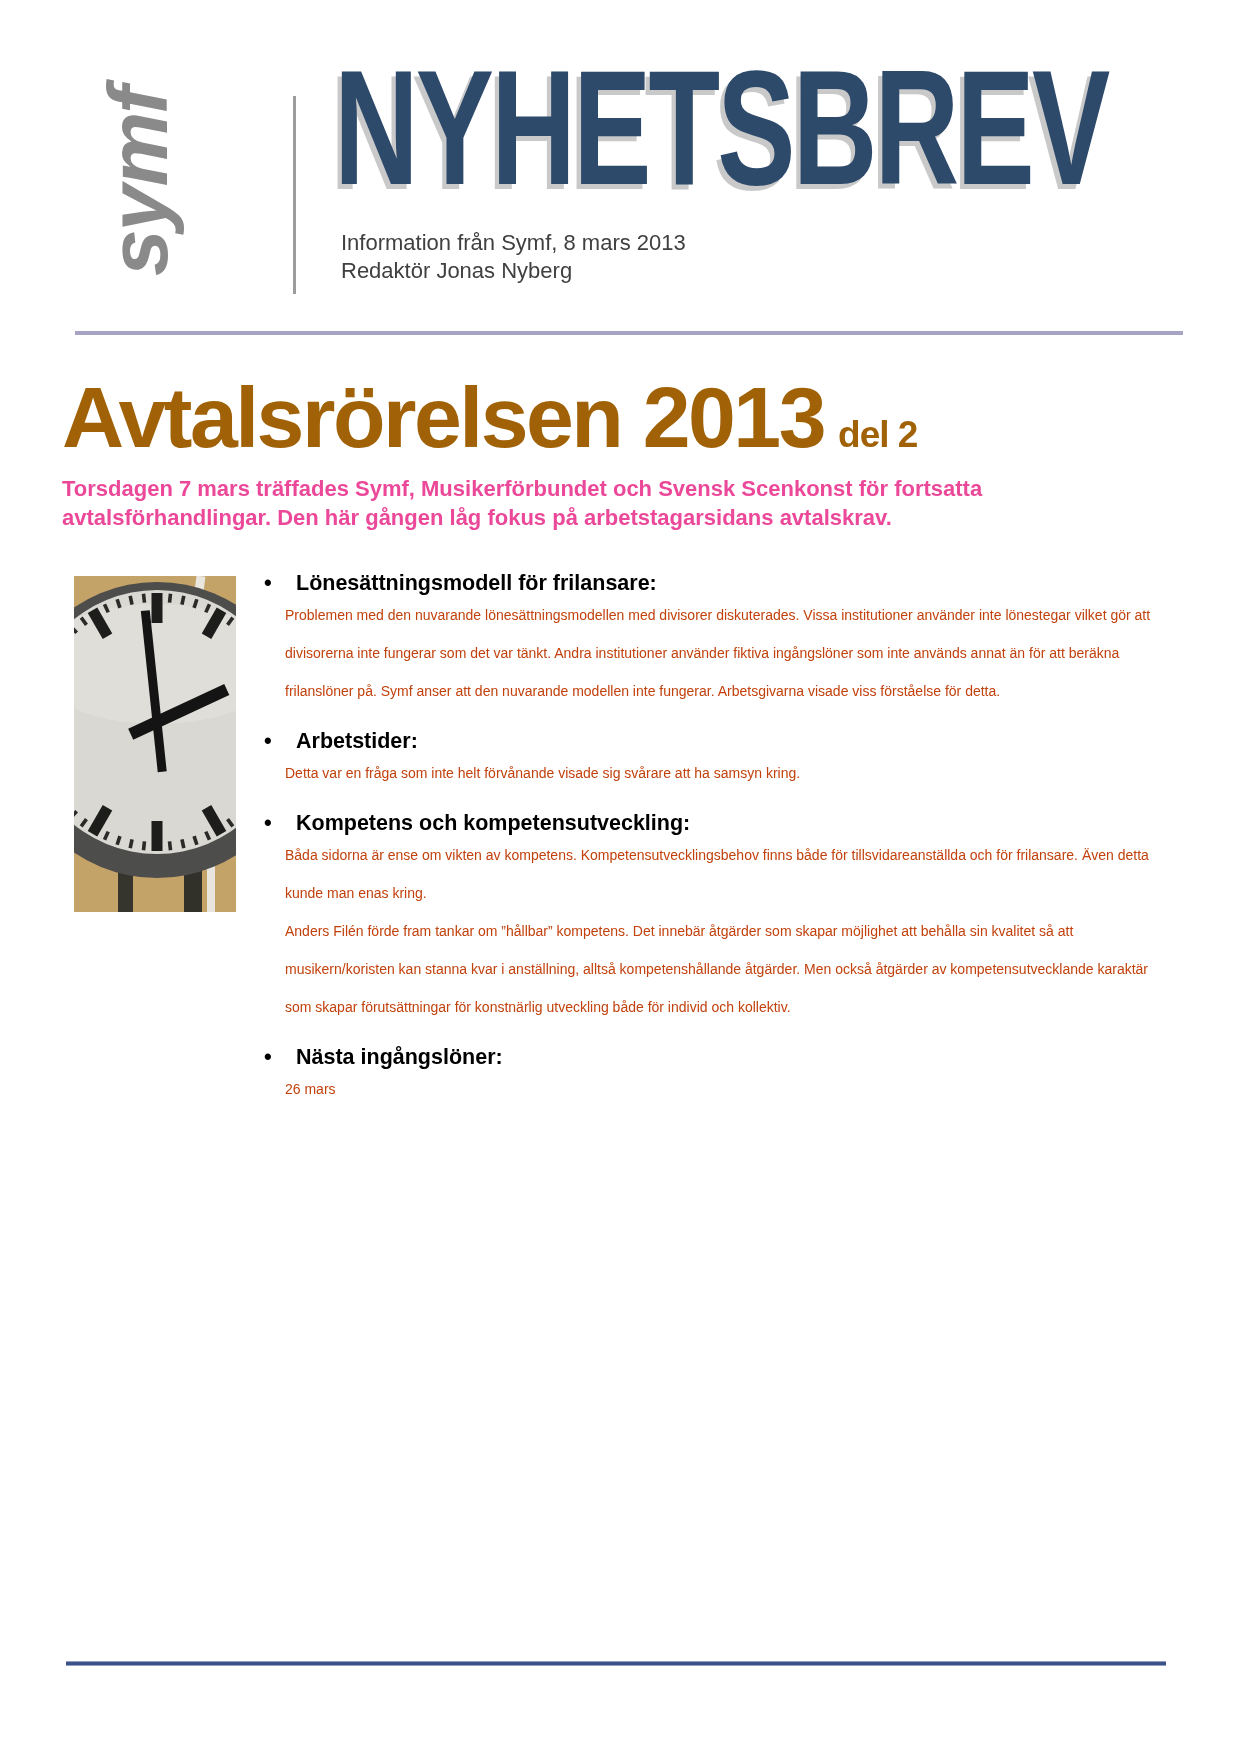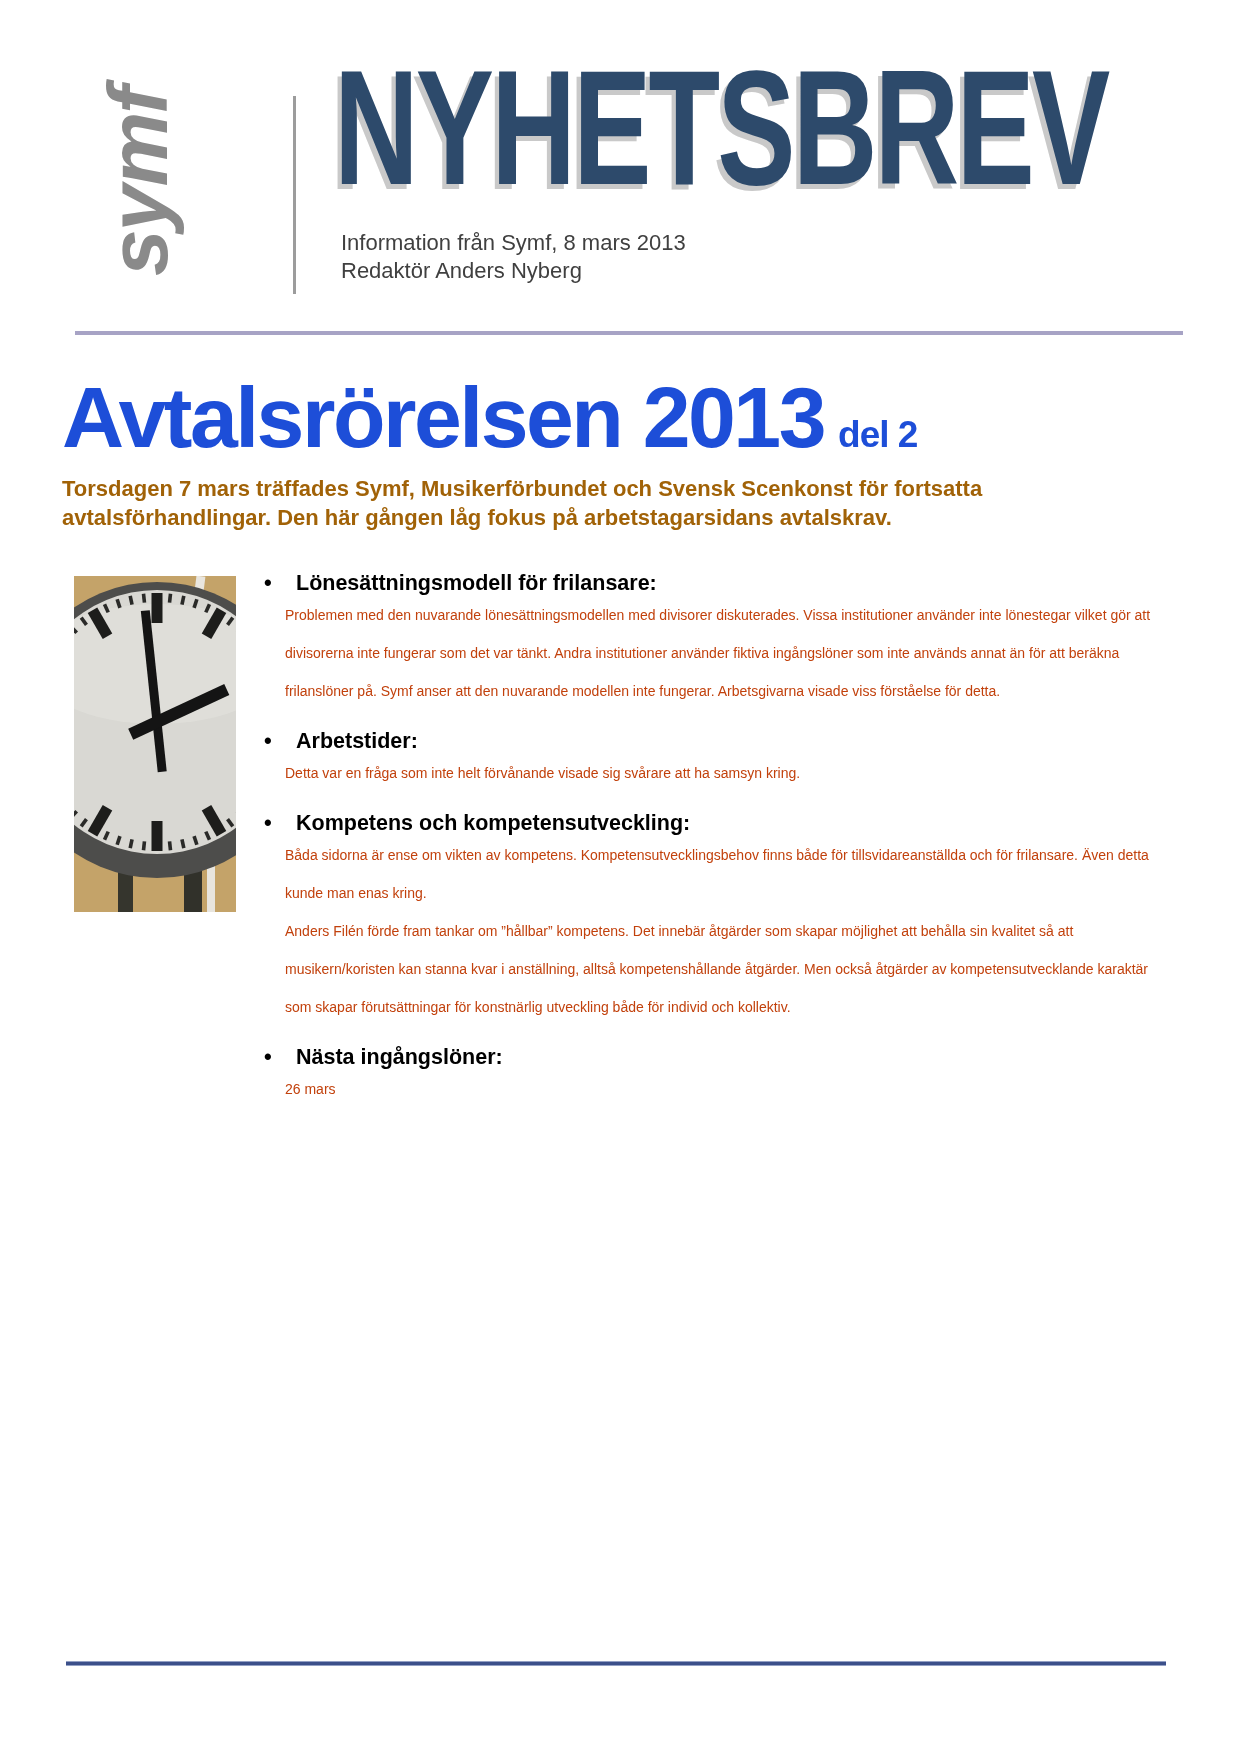--- a/index.html
+++ b/index.html
@@ -31,28 +31,28 @@
     position:absolute; left:341px; top:229px; font-size:22px; line-height:28px; color:#404040;
   }
 
   .rule-top{
     position:absolute; left:75px; top:331px; width:1108px; height:4px; background:#a7a3c5;
   }
 
   
   .article-title{
     position:absolute; left:62px; top:368px; white-space:nowrap;
-    font-size:86px; font-weight:bold; letter-spacing:-2.5px; color:#1d4ed8;
+    font-size:86px; font-weight:bold; letter-spacing:-2.5px; color:#a16207;
   }
   .article-title .title-suffix{
     font-size:37px; font-weight:bold; letter-spacing:-1px; margin-left:14px;
   }
   .intro{
     position:absolute; left:62px; top:474px; width:965px;
-    font-size:22px; font-weight:bold; line-height:29px; color:#a16207;
+    font-size:22px; font-weight:bold; line-height:29px; color:#ec4899;
   }
 
   
   .clock-figure{
     position:absolute; left:74px; top:576px; width:162px; height:336px; overflow:hidden;
   }
   .clock-figure svg{ display:block; }
 
   
   .bullets{
@@ -82,21 +82,21 @@
 
 <div class="page">
 
   <div class="logo-text">symf</div>
   <div class="v-divider"></div>
   <div class="masthead-title">
     <span class="title-text">NYHETSBREV</span>
   </div>
   <div class="masthead-info">
     <div>Information från Symf, 8 mars 2013</div>
-    <div>Redaktör Anders Nyberg</div>
+    <div>Redaktör Jonas Nyberg</div>
   </div>
 
   <div class="rule-top"></div>
 
   <h1 class="article-title"><span>Avtalsrörelsen 2013</span><span class="title-suffix">del 2</span></h1>
 
   <p class="intro">Torsdagen 7 mars träffades Symf, Musikerförbundet och Svensk Scenkonst för fortsatta avtalsförhandlingar. Den här gången låg fokus på arbetstagarsidans avtalskrav.</p>
 
   <figure class="clock-figure">
     <svg width="162" height="336" viewBox="0 0 162 336" xmlns="http://www.w3.org/2000/svg">

